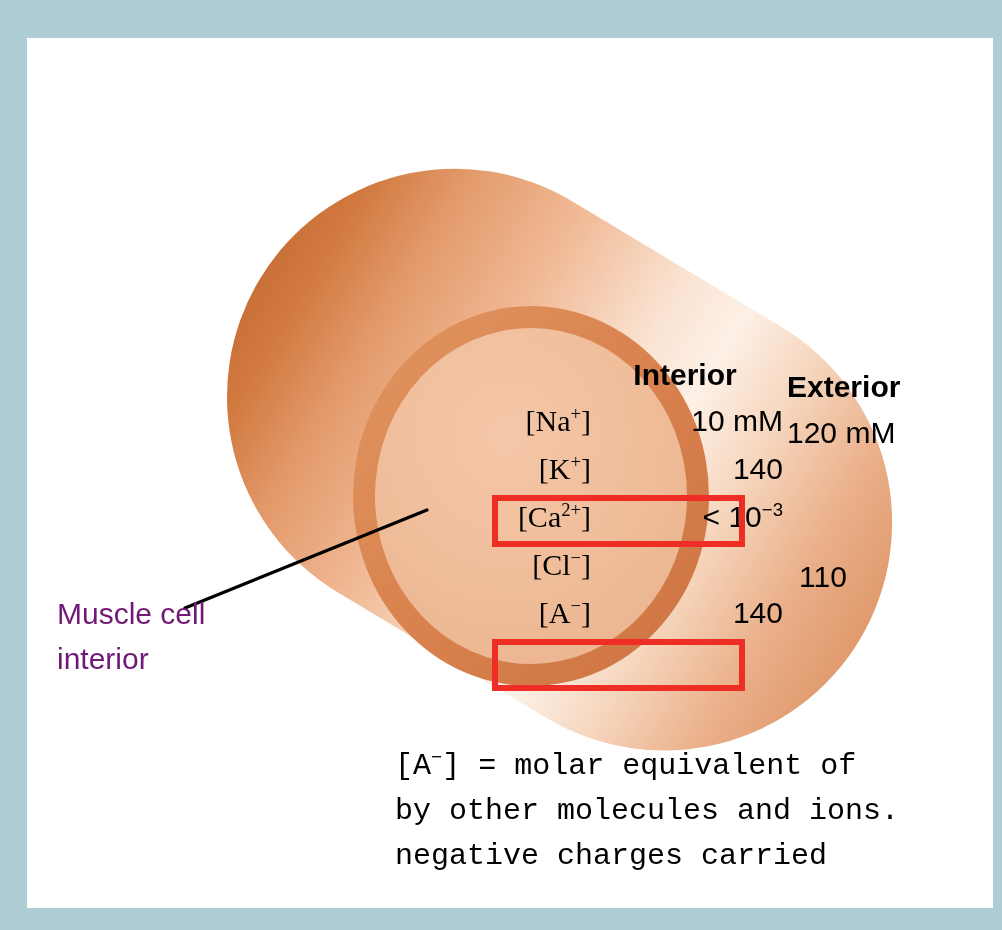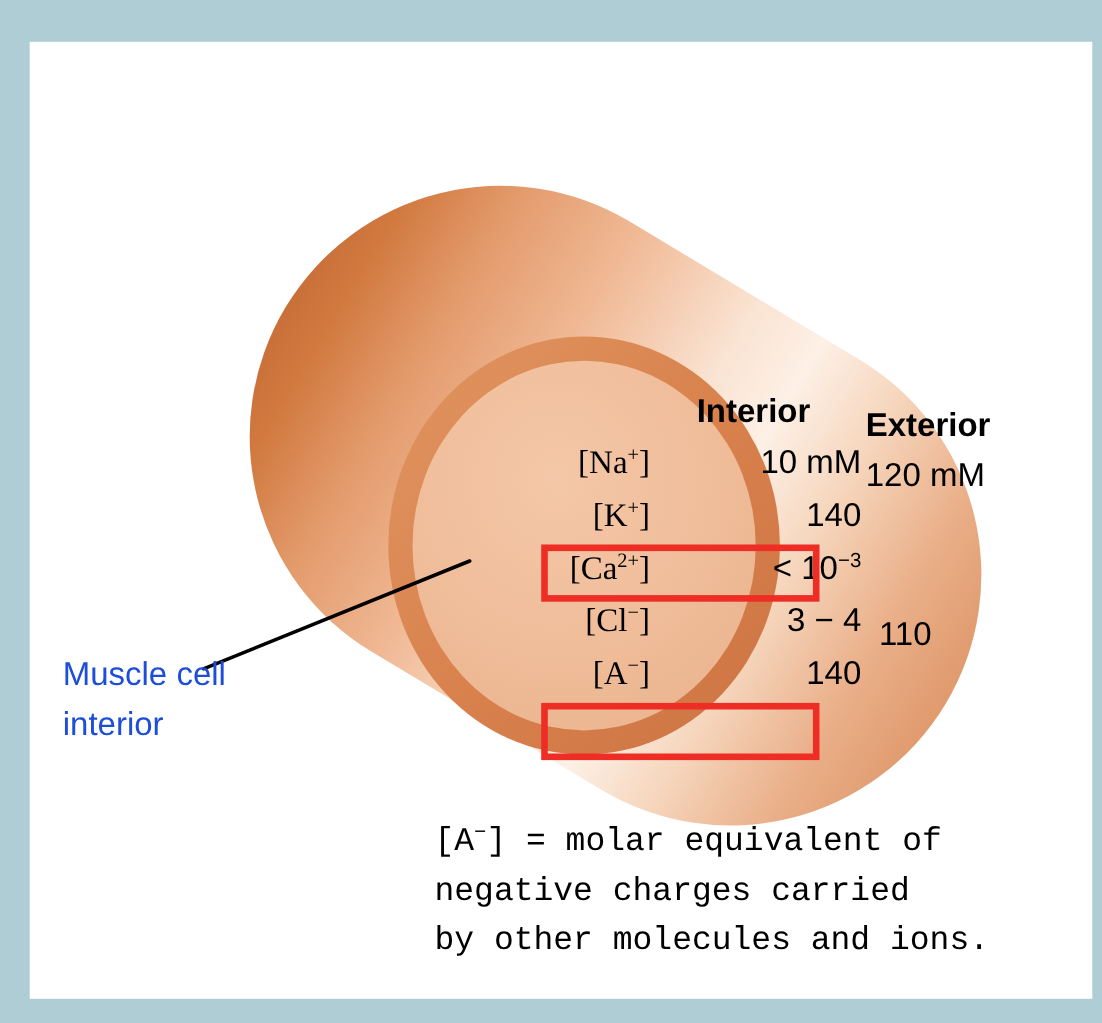--- a/index.html
+++ b/index.html
@@ -46,21 +46,21 @@
   }
 
   
   #callout-label {
     position: absolute;
     left: 30px;
     top: 553px;
     width: 230px;
     font-size: 30px;
     line-height: 45px;
-    color: #1d4ed8;
+    color: #701a75;
     white-space: nowrap;
   }
   #callout-label .callout-line { display: block; }
 
   
   #concentration-table {
     position: absolute;
     left: 430px;
     top: 315px;
     width: 530px;
@@ -279,34 +279,33 @@
         <span class="col-interior pad-1">140</span>
       </div>
 
       <div class="ct-row">
         <span class="col-ion"><span>[Ca</span><sup>2+</sup><span>]</span></span>
         <span class="col-interior pad-1"><span>&lt; 10</span><sup>−3</sup></span>
       </div>
 
       <div class="ct-row">
         <span class="col-ion"><span>[Cl</span><sup>−</sup><span>]</span></span>
-        <span class="col-interior pad-1">3 − 4</span>
         <span class="col-exterior pad-2">110</span>
       </div>
 
       <div class="ct-row">
         <span class="col-ion"><span>[A</span><sup>−</sup><span>]</span></span>
         <span class="col-interior pad-1">140</span>
         <span class="col-exterior pad-2"></span>
       </div>
 
       <div class="highlight-box" id="highlight-k"></div>
       <div class="highlight-box" id="highlight-a"></div>
     </div>
 
     <div id="footnote">
       <span class="fn-line"><span>[A</span><sup>−</sup><span>] = molar equivalent of</span></span>
+      <span class="fn-line">by other molecules and ions.</span>
       <span class="fn-line">negative charges carried</span>
-      <span class="fn-line">by other molecules and ions.</span>
     </div>
 
   </div>
 </div>
 
 </body></html>

